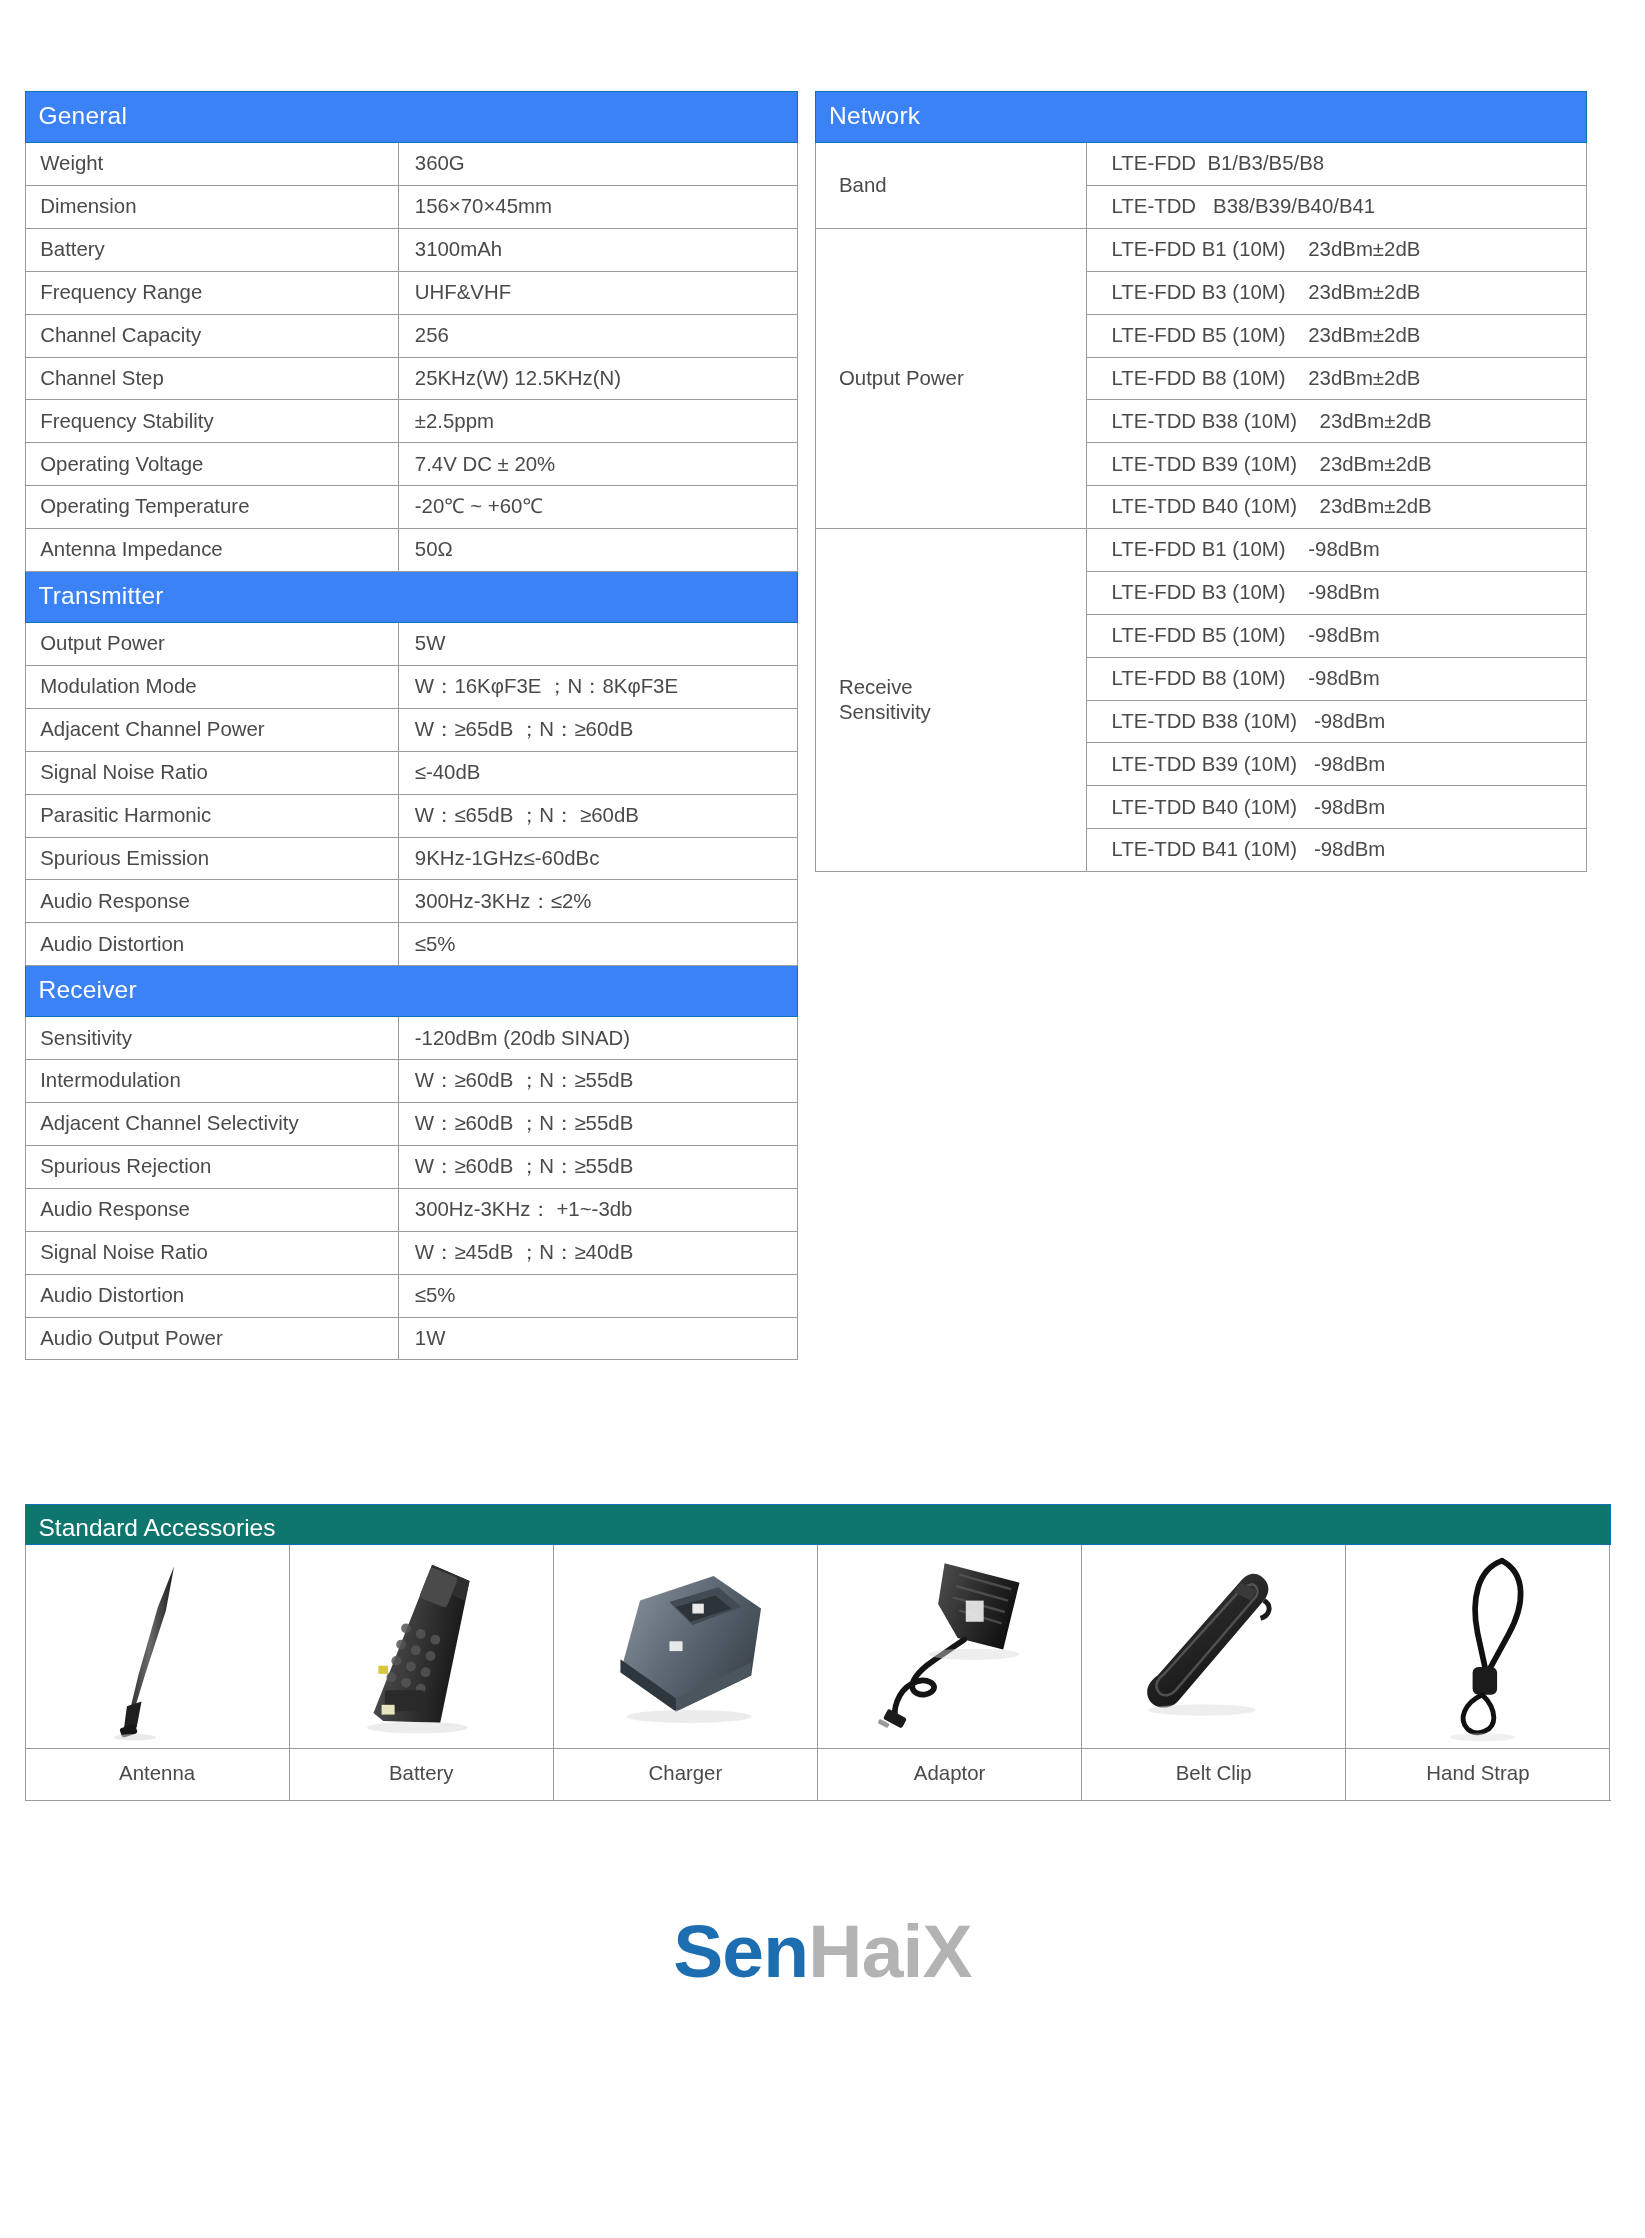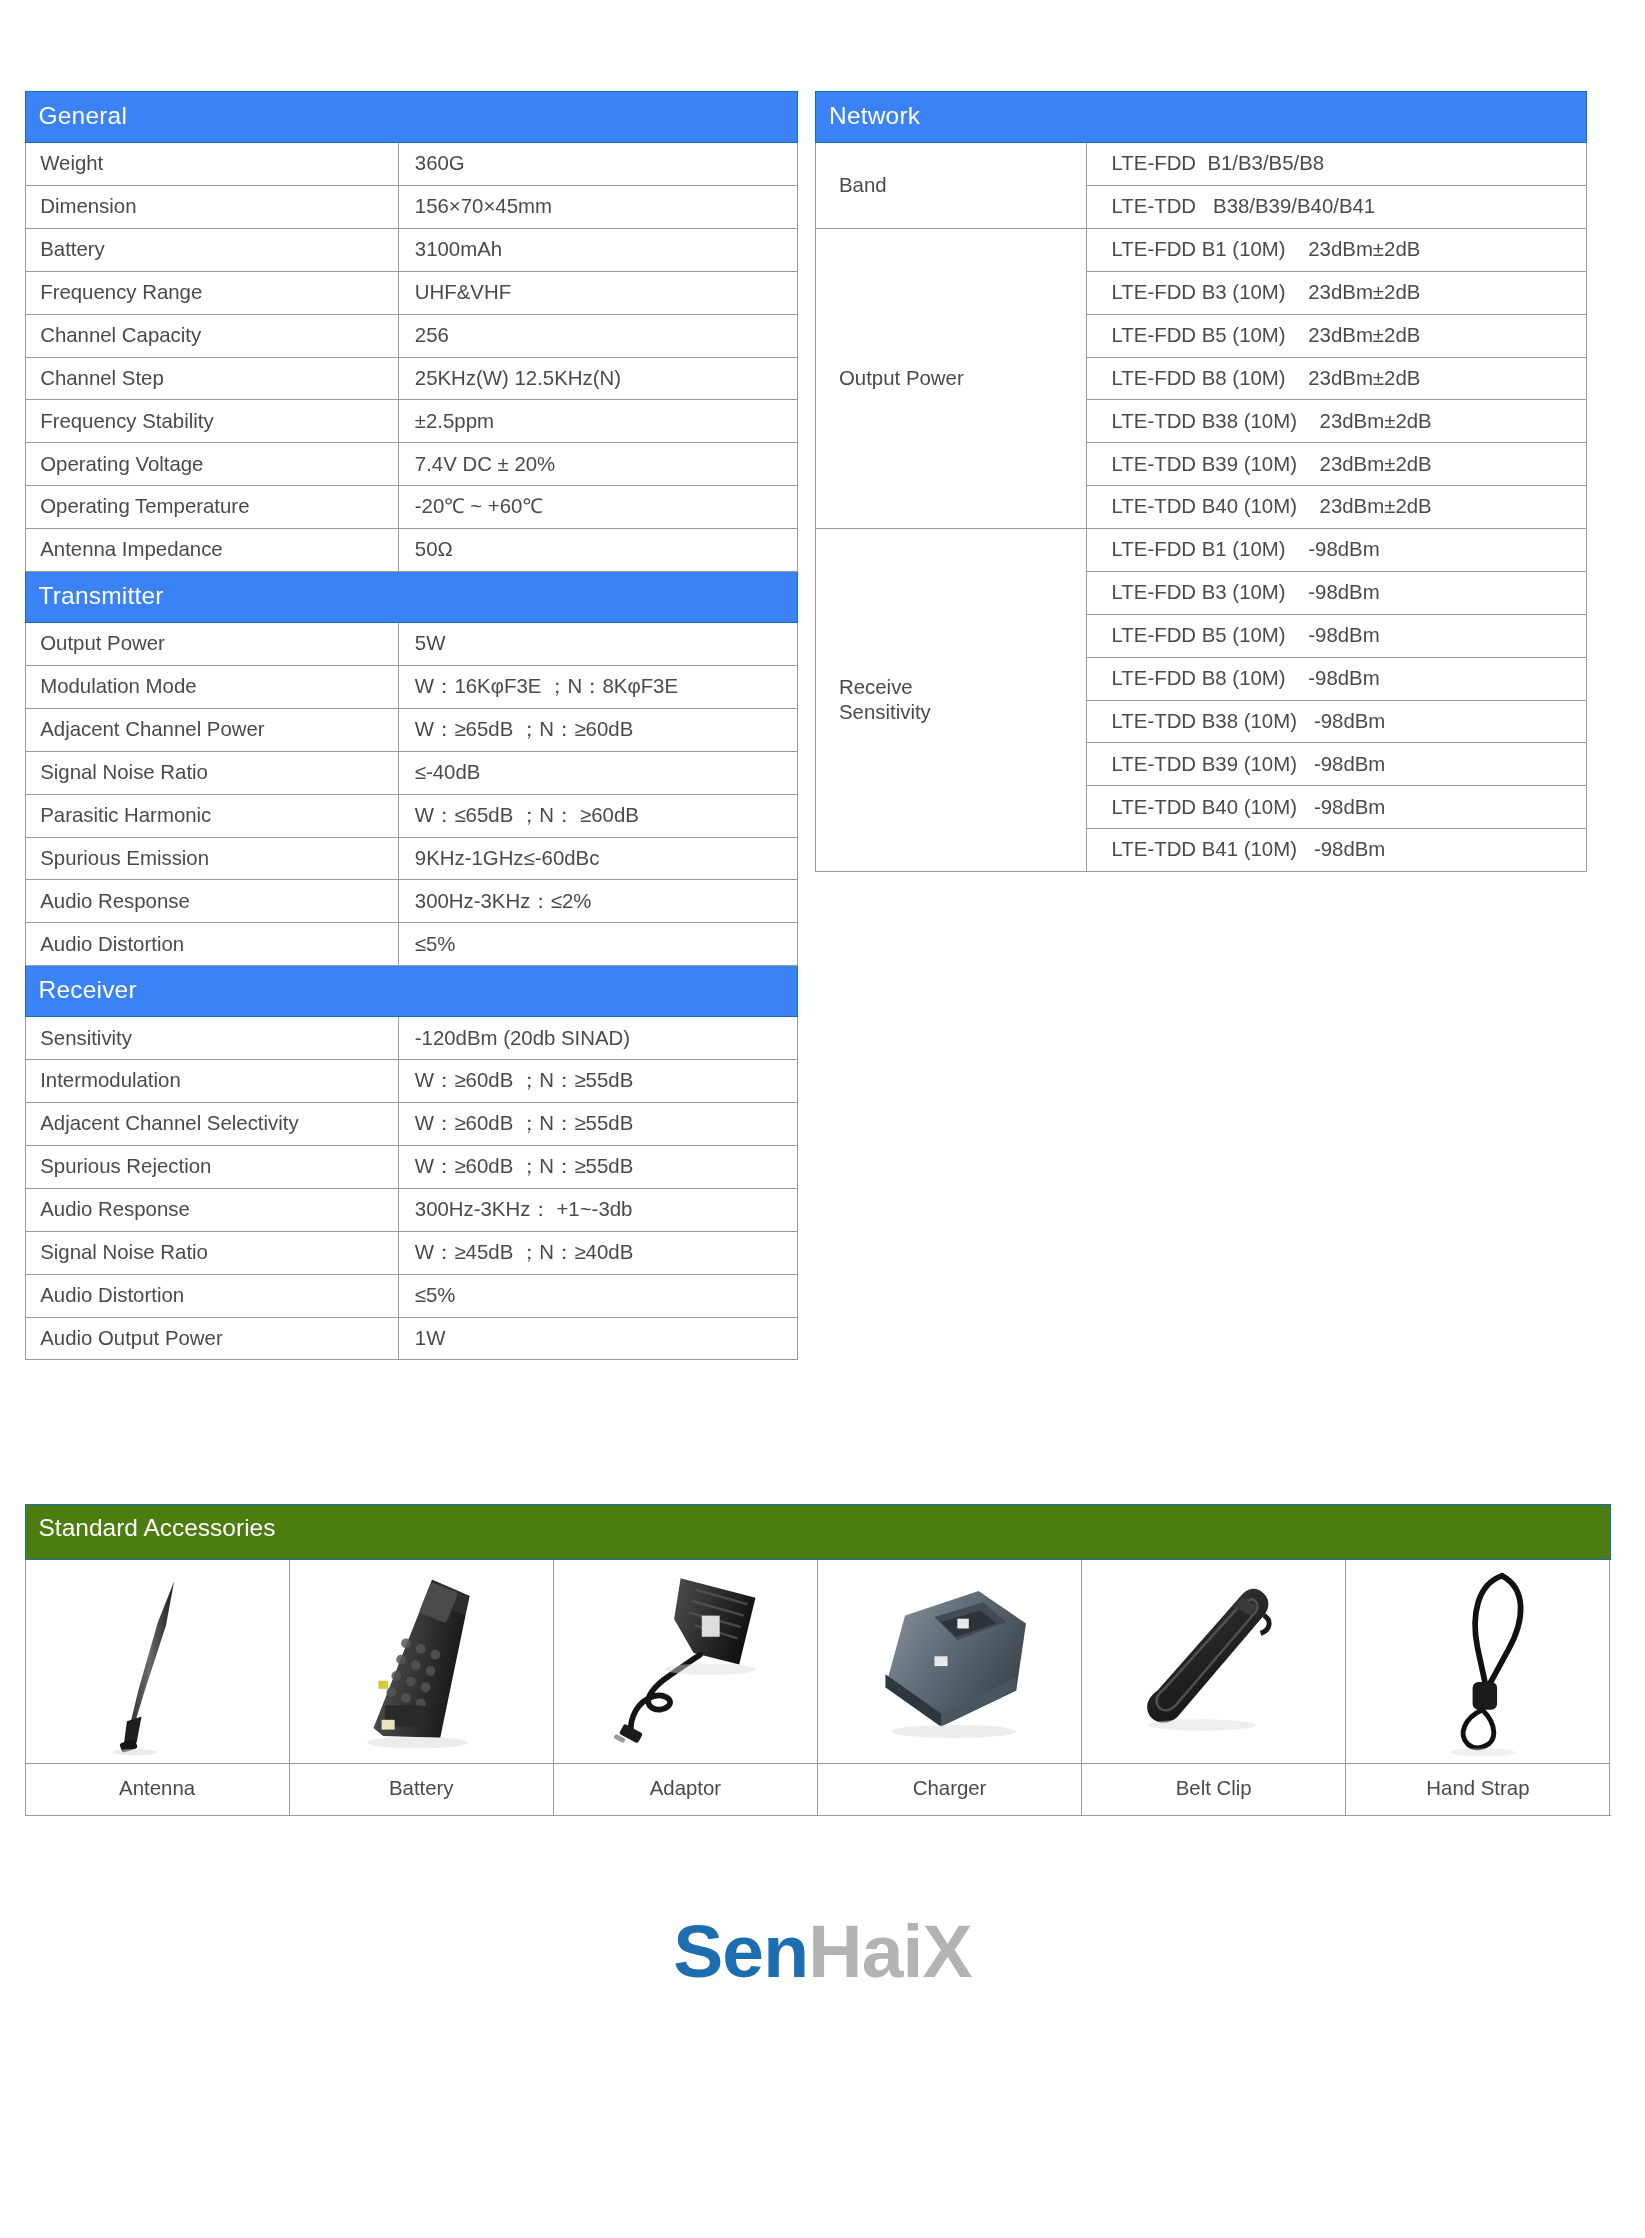--- a/index.html
+++ b/index.html
@@ -77,24 +77,24 @@
   .left-table td.val { padding-left: 16.3px; }
 
   
   .acc-wrap {
     position: absolute;
     left: 24.5px;
     top: 1504px;
     width: 1586px;
   }
   .acc-head {
-    background: #4d7c0f;
+    background: #0f766e;
     color: #fff;
     font-size: 24.5px;
-    padding: 9px 13px 17px 13px;
+    padding: 9px 13px 2px 13px;
     border: 0.8px solid #1070b8;
   }
   .acc-grid {
     display: grid;
     grid-template-columns: repeat(6, 1fr);
     border-left: 0.8px solid #9b9b9b;
     border-bottom: 0.8px solid #9b9b9b;
   }
   .acc-cell {
     border-right: 0.8px solid #9b9b9b;
@@ -391,20 +391,42 @@
       <rect x="60" y="168" width="48" height="26" rx="3" fill="#2a2a2a"></rect>
       <rect x="56" y="186" width="16" height="12" fill="#e8e4c0"></rect>
       <rect x="52" y="138" width="12" height="10" fill="#d8c840"></rect>
       <ellipse cx="100" cy="214" rx="62" ry="7" fill="#d9d9d9" opacity="0.5"></ellipse>
     </svg>
           </div>
           <div class="acc-cap">Battery</div>
         </div>
         <div class="acc-cell">
           <div class="acc-img">
+            <svg width="188" height="188" viewBox="0 0 230 230">
+      <defs>
+                <linearGradient id="gd" x1="0" y1="0" x2="1" y2="0.6">
+        <stop offset="0" stop-color="#8d97a1"></stop>
+                  <stop offset="0.5" stop-color="#5f6b76"></stop>
+                  <stop offset="1" stop-color="#3c454e"></stop>
+      </linearGradient>
+              </defs>
+      <path d="M60 58 L150 28 L208 68 L196 150 L104 194 L36 146 Z" fill="url(#gd)"></path>
+      <path d="M96 60 L156 42 L184 66 L124 88 Z" fill="#424b54"></path>
+      <path d="M104 66 L152 52 L172 68 L122 84 Z" fill="#2c3339"></path>
+      <rect x="124" y="62" width="14" height="12" fill="#e9e9e9"></rect>
+      <rect x="96" y="108" width="16" height="12" fill="#e9e9e9"></rect>
+      <path d="M36 146 L104 194 L104 178 L36 130 Z" fill="#2f373e"></path>
+      <path d="M104 194 L196 150 L196 134 L104 178 Z" fill="#4b555e"></path>
+      <ellipse cx="120" cy="200" rx="76" ry="8" fill="#d9d9d9" opacity="0.5"></ellipse>
+    </svg>
+          </div>
+          <div class="acc-cap">Charger</div>
+        </div>
+        <div class="acc-cell">
+          <div class="acc-img">
             <svg width="179" height="188" viewBox="0 0 220 230">
       <defs>
                 <linearGradient id="gc" x1="0" y1="0" x2="1" y2="0.4">
         <stop offset="0" stop-color="#4f4f4f"></stop>
                   <stop offset="0.55" stop-color="#2c2c2c"></stop>
                   <stop offset="1" stop-color="#111"></stop>
       </linearGradient>
               </defs>
       <path d="M104 12 L196 36 L176 118 L120 104 L96 62 Z" fill="url(#gc)"></path>
       <g stroke="#555" stroke-width="3" opacity="0.8">
@@ -419,42 +441,20 @@
       <rect x="22" y="206" width="14" height="6" rx="2" fill="#9a9a9a" transform="rotate(28 29 209)"></rect>
       <ellipse cx="140" cy="124" rx="56" ry="7" fill="#d9d9d9" opacity="0.45"></ellipse>
     </svg>
           </div>
           <div class="acc-cap">Adaptor</div>
         </div>
         <div class="acc-cell">
           <div class="acc-img">
             <svg width="188" height="188" viewBox="0 0 230 230">
       <defs>
-                <linearGradient id="gd" x1="0" y1="0" x2="1" y2="0.6">
-        <stop offset="0" stop-color="#8d97a1"></stop>
-                  <stop offset="0.5" stop-color="#5f6b76"></stop>
-                  <stop offset="1" stop-color="#3c454e"></stop>
-      </linearGradient>
-              </defs>
-      <path d="M60 58 L150 28 L208 68 L196 150 L104 194 L36 146 Z" fill="url(#gd)"></path>
-      <path d="M96 60 L156 42 L184 66 L124 88 Z" fill="#424b54"></path>
-      <path d="M104 66 L152 52 L172 68 L122 84 Z" fill="#2c3339"></path>
-      <rect x="124" y="62" width="14" height="12" fill="#e9e9e9"></rect>
-      <rect x="96" y="108" width="16" height="12" fill="#e9e9e9"></rect>
-      <path d="M36 146 L104 194 L104 178 L36 130 Z" fill="#2f373e"></path>
-      <path d="M104 194 L196 150 L196 134 L104 178 Z" fill="#4b555e"></path>
-      <ellipse cx="120" cy="200" rx="76" ry="8" fill="#d9d9d9" opacity="0.5"></ellipse>
-    </svg>
-          </div>
-          <div class="acc-cap">Charger</div>
-        </div>
-        <div class="acc-cell">
-          <div class="acc-img">
-            <svg width="188" height="188" viewBox="0 0 230 230">
-      <defs>
                 <linearGradient id="ge" x1="0" y1="0" x2="0.6" y2="1">
         <stop offset="0" stop-color="#4a4a4a"></stop>
                   <stop offset="0.5" stop-color="#262626"></stop>
                   <stop offset="1" stop-color="#111"></stop>
       </linearGradient>
               </defs>
       <path d="M168 26 C 182 32, 186 46, 176 58 L72 180 C 62 192, 44 192, 36 180 C 30 170, 34 158, 46 150 L148 34 C 154 26, 162 24, 168 26 Z" fill="url(#ge)"></path>
       <path d="M162 38 C 170 42, 170 50, 164 56 L68 168 C 60 176, 50 176, 46 168 C 42 160, 46 154, 54 148 L150 42 Z" fill="none" stroke="#5c5c5c" stroke-width="3" opacity="0.8"></path>
       <path d="M148 36 L168 46 L160 58 L140 48 Z" fill="#3a3a3a"></path>
       <path d="M176 58 C 186 64, 184 76, 172 80" fill="none" stroke="#1a1a1a" stroke-width="6"></path>

